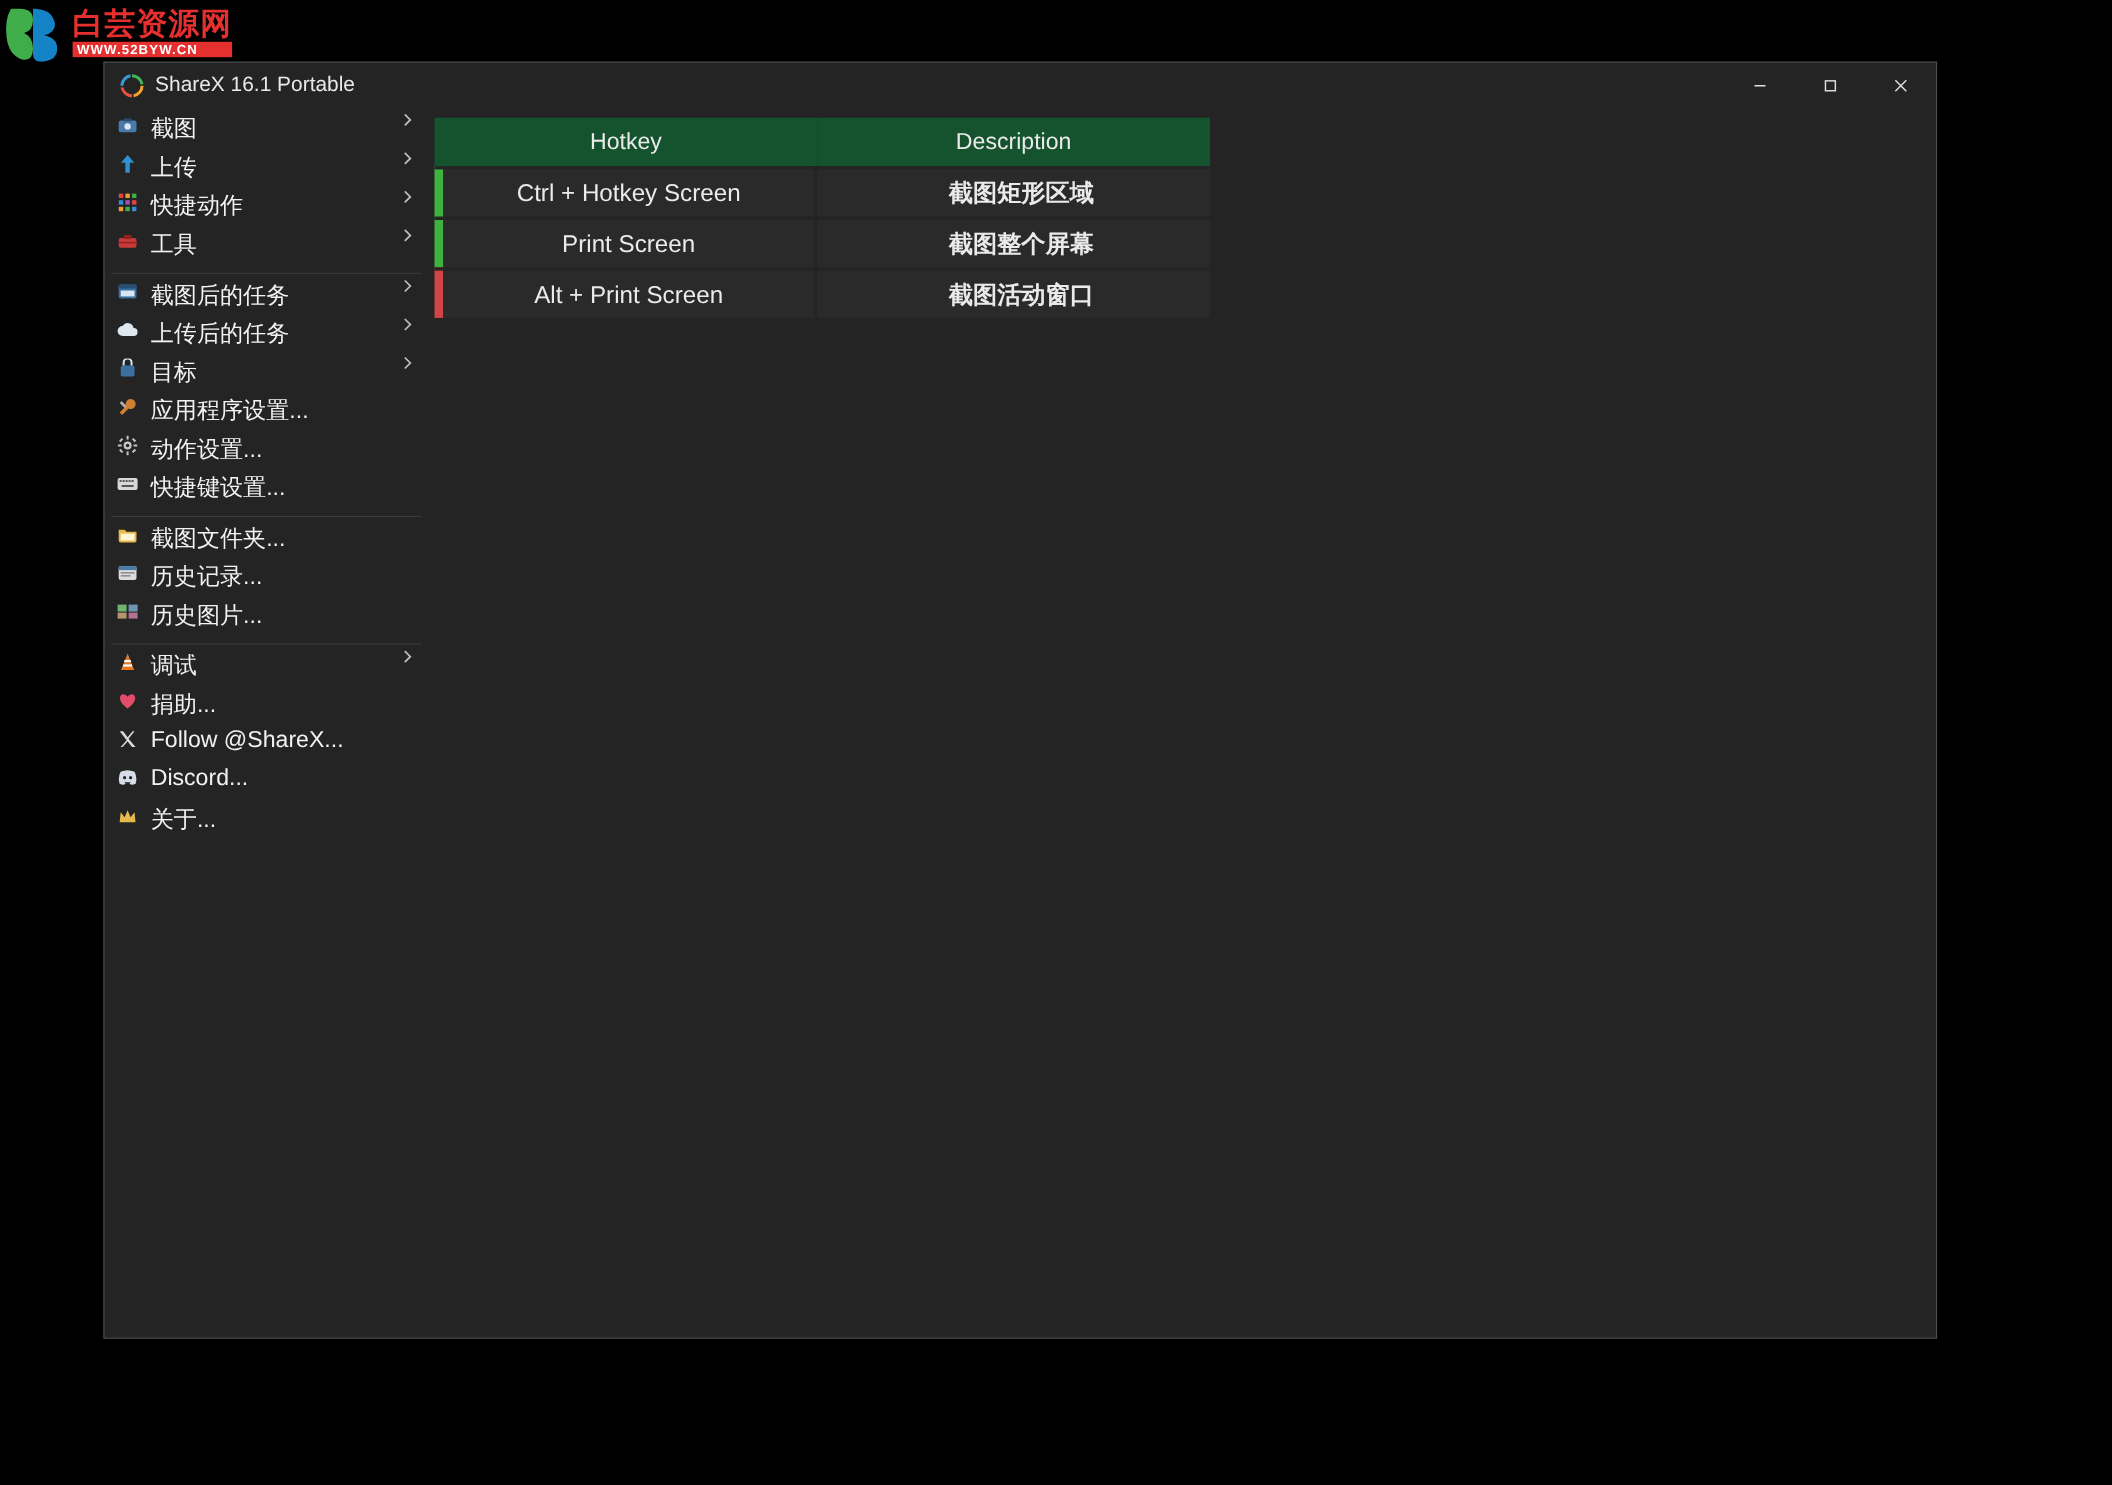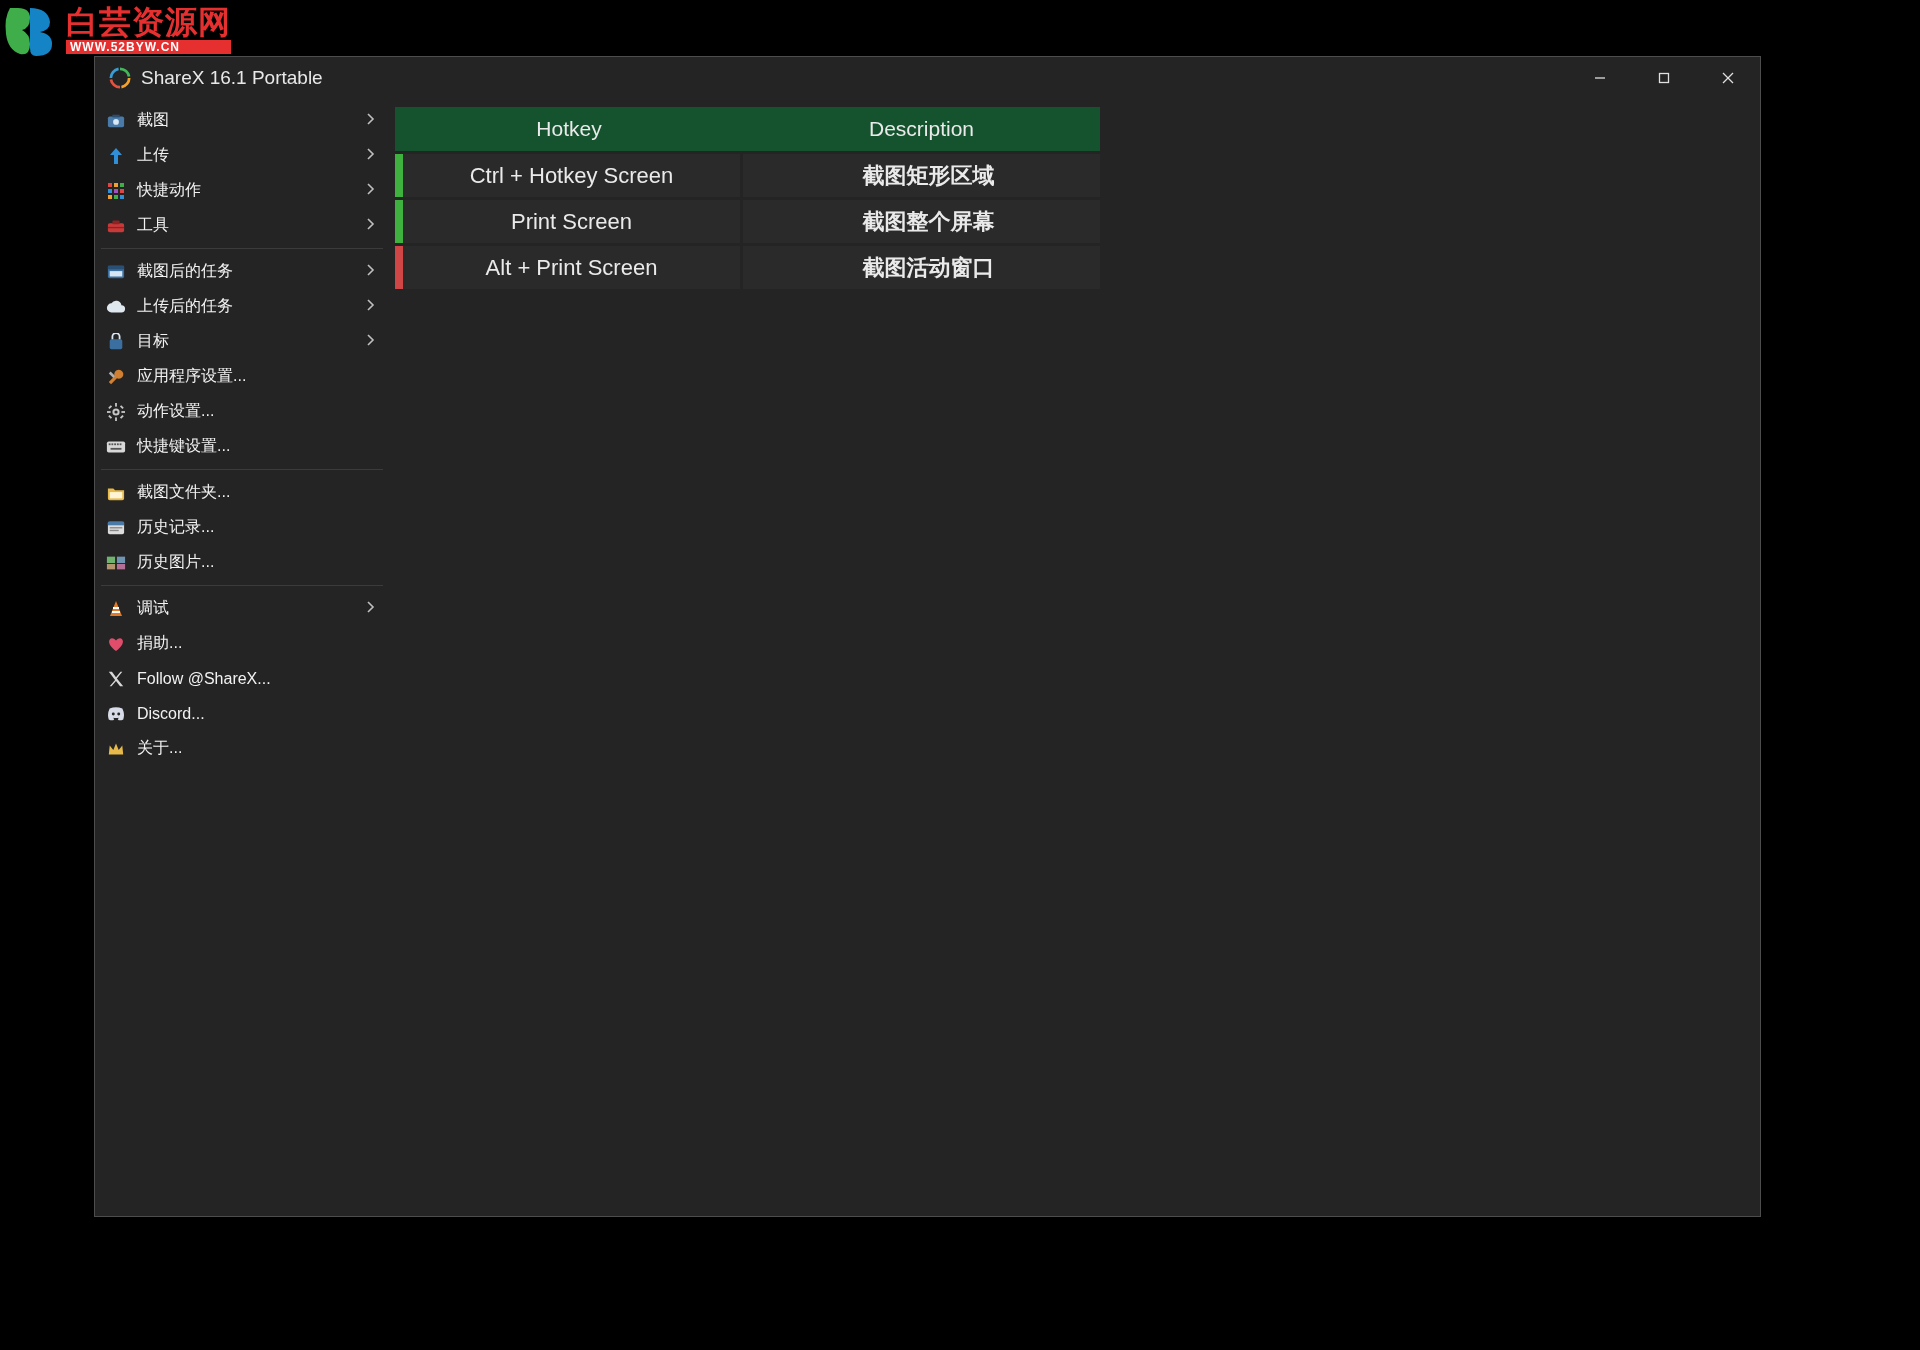--- a/index.html
+++ b/index.html
@@ -26,21 +26,21 @@
   }
   .watermark .logo svg { width: 60px; height: 60px; }
   .watermark .textbox {
     display: flex;
     flex-direction: column;
     line-height: 1;
   }
   .watermark .cn {
     color: #e63030;
     font-weight: 700;
-    font-size: 32px;
+    font-size: 28px;
     letter-spacing: 1px;
   }
   .watermark .url {
     background: #e63030;
     color: #fff;
     font-size: 12px;
     font-weight: 700;
     letter-spacing: 1px;
     padding: 1px 4px;
     margin-top: 2px;
@@ -102,25 +102,25 @@
     width: 294px;
     padding-top: 4px;
   }
   .menu-sep {
     height: 1px;
     background: #3b3b3b;
     margin: 5px 6px;
   }
   .menu-item {
     display: flex;
-    align-items: center;
+    align-items: flex-start;
     height: 35px;
     padding: 0 14px 0 10px;
     color: #f2f2f2;
-    font-size: 16px;
+    font-size: 21px;
     cursor: default;
     white-space: nowrap;
   }
   .menu-item .mi-icon {
     width: 22px;
     height: 22px;
     margin-right: 10px;
     display: inline-flex;
     align-items: center;
     justify-content: center;

